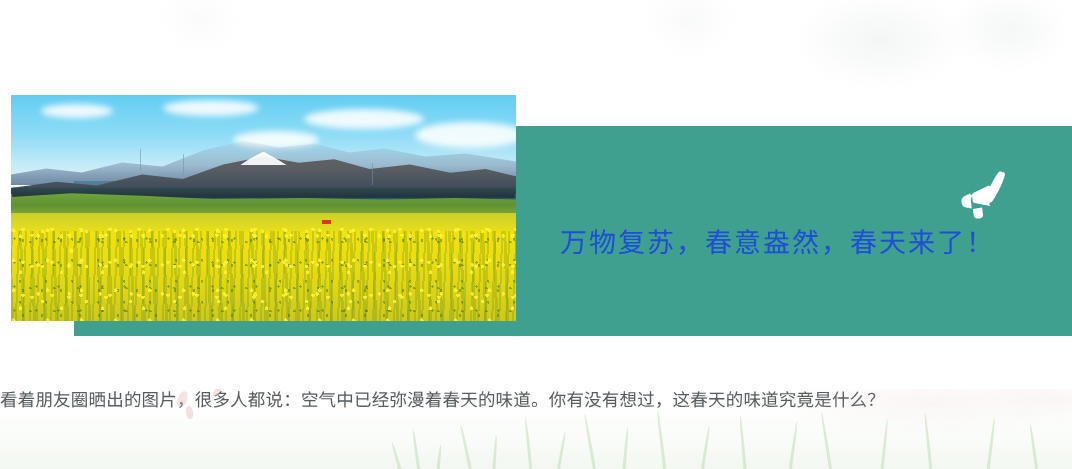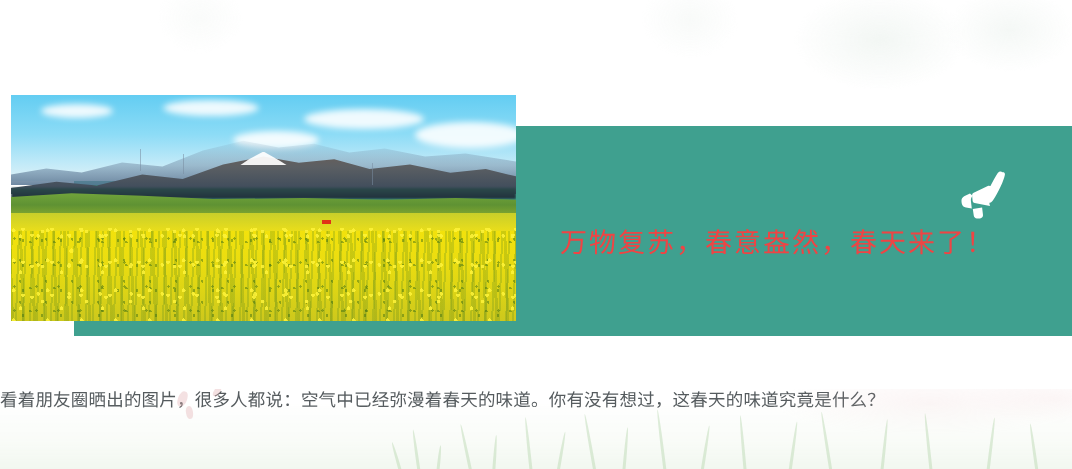--- a/index.html
+++ b/index.html
@@ -180,21 +180,21 @@
     background: rgba(120,140,160,.55);
   }
 
   
   .hero-headline {
     position: absolute;
     left: 560px;
     top: 230px;
     font-size: 27px;
     line-height: 1;
-    color: #ef4444;
+    color: #1d4ed8;
     letter-spacing: 2px;
     white-space: nowrap;
     font-weight: 400;
     margin: 0;
   }
   .megaphone-icon {
     position: absolute;
     left: 955px;
     top: 168px;
     width: 58px;

